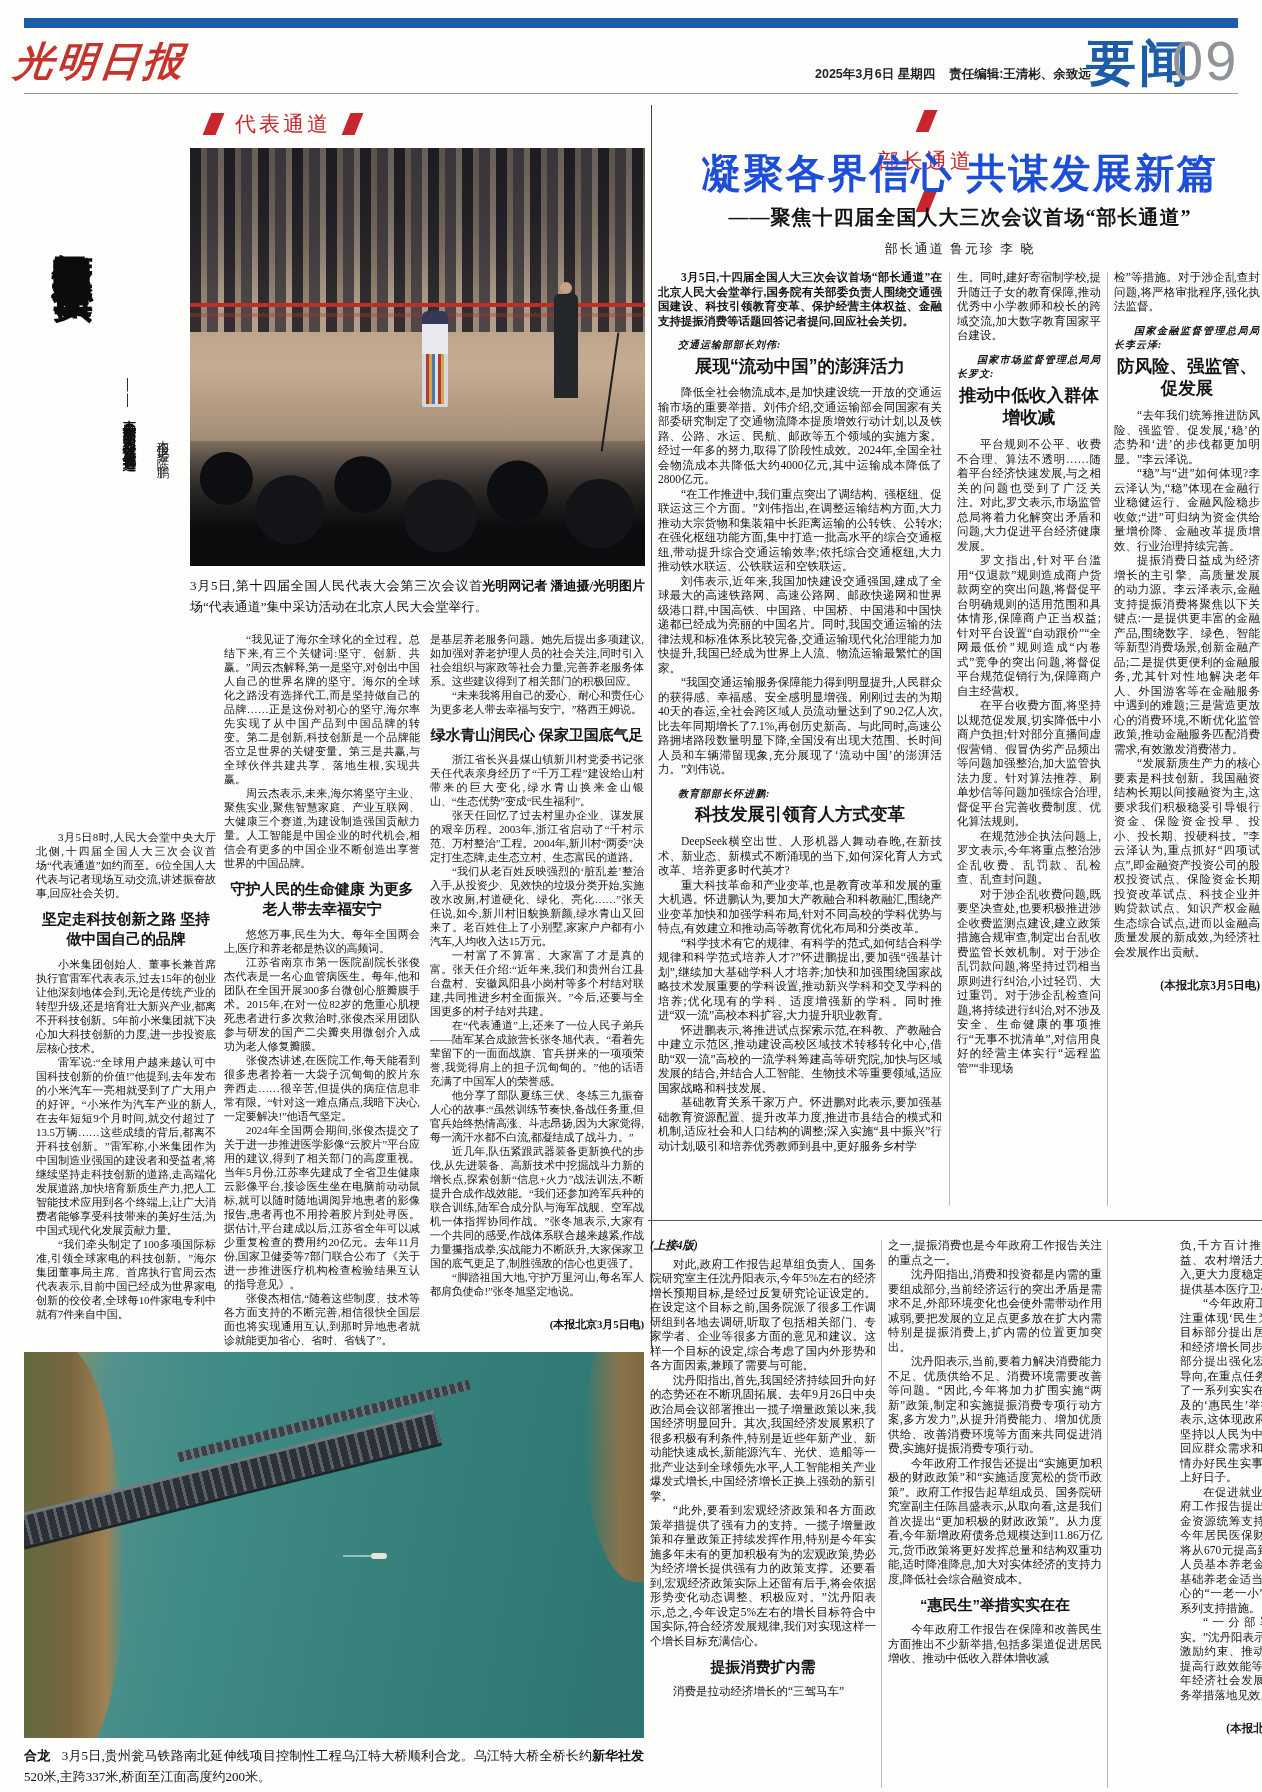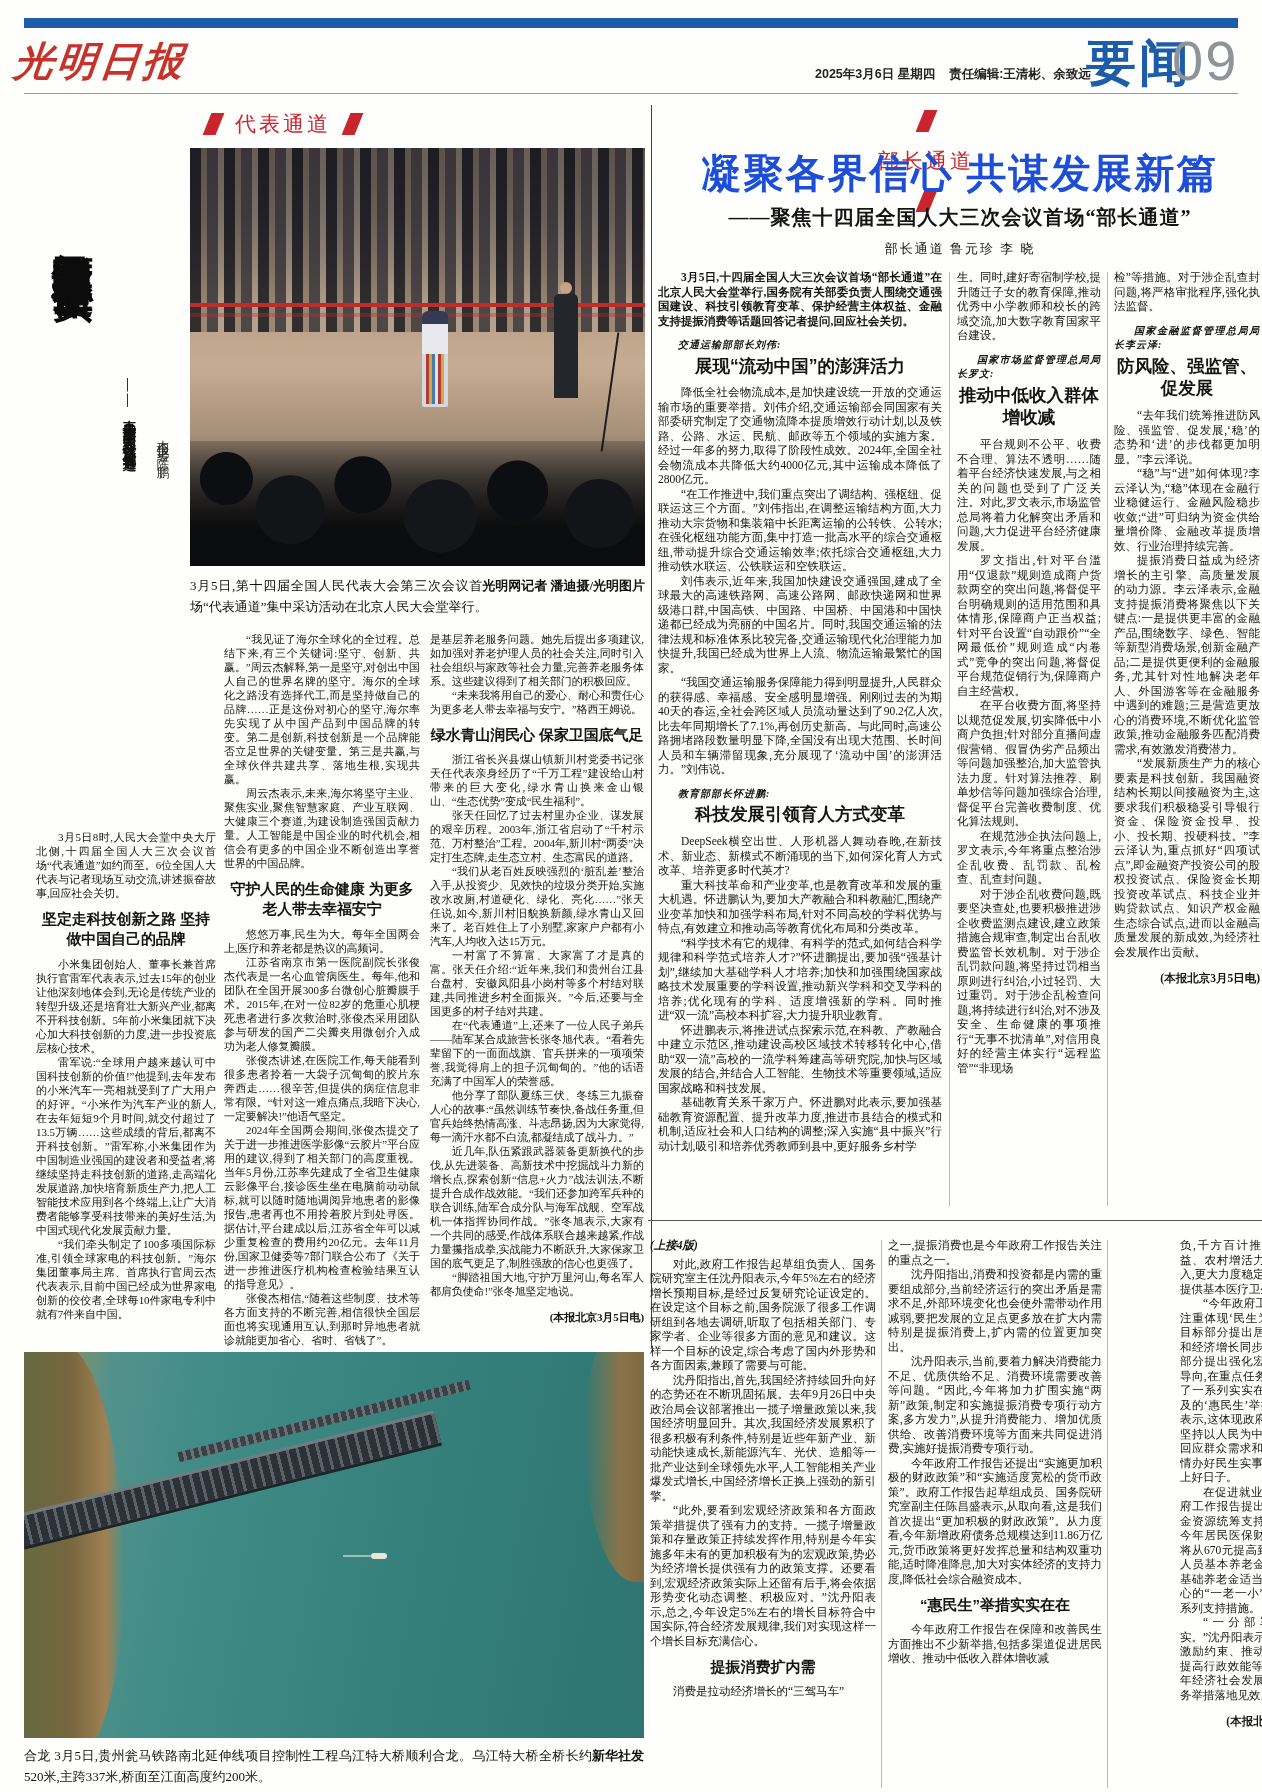--- a/index.html
+++ b/index.html
@@ -60,38 +60,38 @@
   .p2-bridge{left:-10px;top:110px;width:430px;height:30px;transform:rotate(-14deg);
       background:repeating-linear-gradient(90deg,#2b3136 0 7px,#5a6167 7px 10px);
       border-top:3px solid #747b80;border-bottom:3px solid #1e2327;}
   .p2-bridge2{left:150px;top:64px;width:300px;height:10px;transform:rotate(-14deg);
       background:repeating-linear-gradient(90deg,#3a4146 0 5px,#6a7176 5px 8px);}
   .p2-boat{left:56%;top:52%;width:16px;height:6px;border-radius:3px;background:#e8e4da;}
   .p2-boat:after{content:"";position:absolute;left:-28px;top:2px;width:28px;height:2px;background:rgba(240,240,235,.55);}
   
   .caption{font-size:13px;line-height:1.6;color:#111;text-align:justify;}
   .caption .credit{float:right;font-weight:700;}
-  .caption .cap-lead{font-weight:400;font-family:"Liberation Sans","DejaVu Sans",sans-serif;}
+  .caption .cap-lead{font-weight:700;font-family:"Liberation Sans","DejaVu Sans",sans-serif;margin-right:8px;}
   .cap1{left:190px;top:576px;width:455px;}
   .cap2{left:24px;top:1746px;width:620px;}
   
   .col{overflow:hidden;text-align:justify;}
   .leftcol{font-size:11px;line-height:14px;letter-spacing:-0.1px;}
   .rightcol{font-size:11.5px;line-height:14.5px;}
   .contcol{font-size:11.5px;line-height:14.5px;}
   .col .t-p{text-indent:2em;margin:0;}
   .col .t-cont{text-indent:0;margin:0;}
   .col .t-lead{text-indent:2em;margin:0;font-weight:700;}
   .col .t-h{font-family:"Liberation Sans","DejaVu Sans",sans-serif;font-weight:800;text-align:center;
             font-size:15px;line-height:1.35;margin:9px 0 7px;text-indent:0;}
   .col .t-k{font-family:"Liberation Serif",serif;font-style:italic;font-weight:700;font-size:10px;
             text-indent:2em;margin:10px 0 2px;letter-spacing:1px;}
   .col .t-bh{font-family:"Liberation Sans","DejaVu Sans",sans-serif;font-weight:800;text-align:center;
             font-size:17.5px;line-height:1.3;margin:2px 0 8px;text-indent:0;}
-  .col .t-end{text-align:right;font-weight:700;text-indent:0;margin-top:12px;}
+  .col .t-end{text-align:right;font-weight:700;text-indent:0;margin-top:19px;}
   .col .t-mark{font-weight:700;font-style:italic;text-indent:0;margin:0 0 4px;}
   
   .m-title{left:660px;top:146px;width:600px;text-align:center;
       font-family:"Liberation Sans","DejaVu Sans",sans-serif;font-weight:900;font-size:40px;letter-spacing:2px;color:#1d4ed8;}
   .m-subtitle{left:660px;top:204px;width:600px;text-align:center;font-weight:700;font-size:20px;letter-spacing:1px;}
   .m-byline{left:660px;top:240px;width:600px;text-align:center;font-size:13px;letter-spacing:2px;}
 </style>
 </head>
 <body>
 

